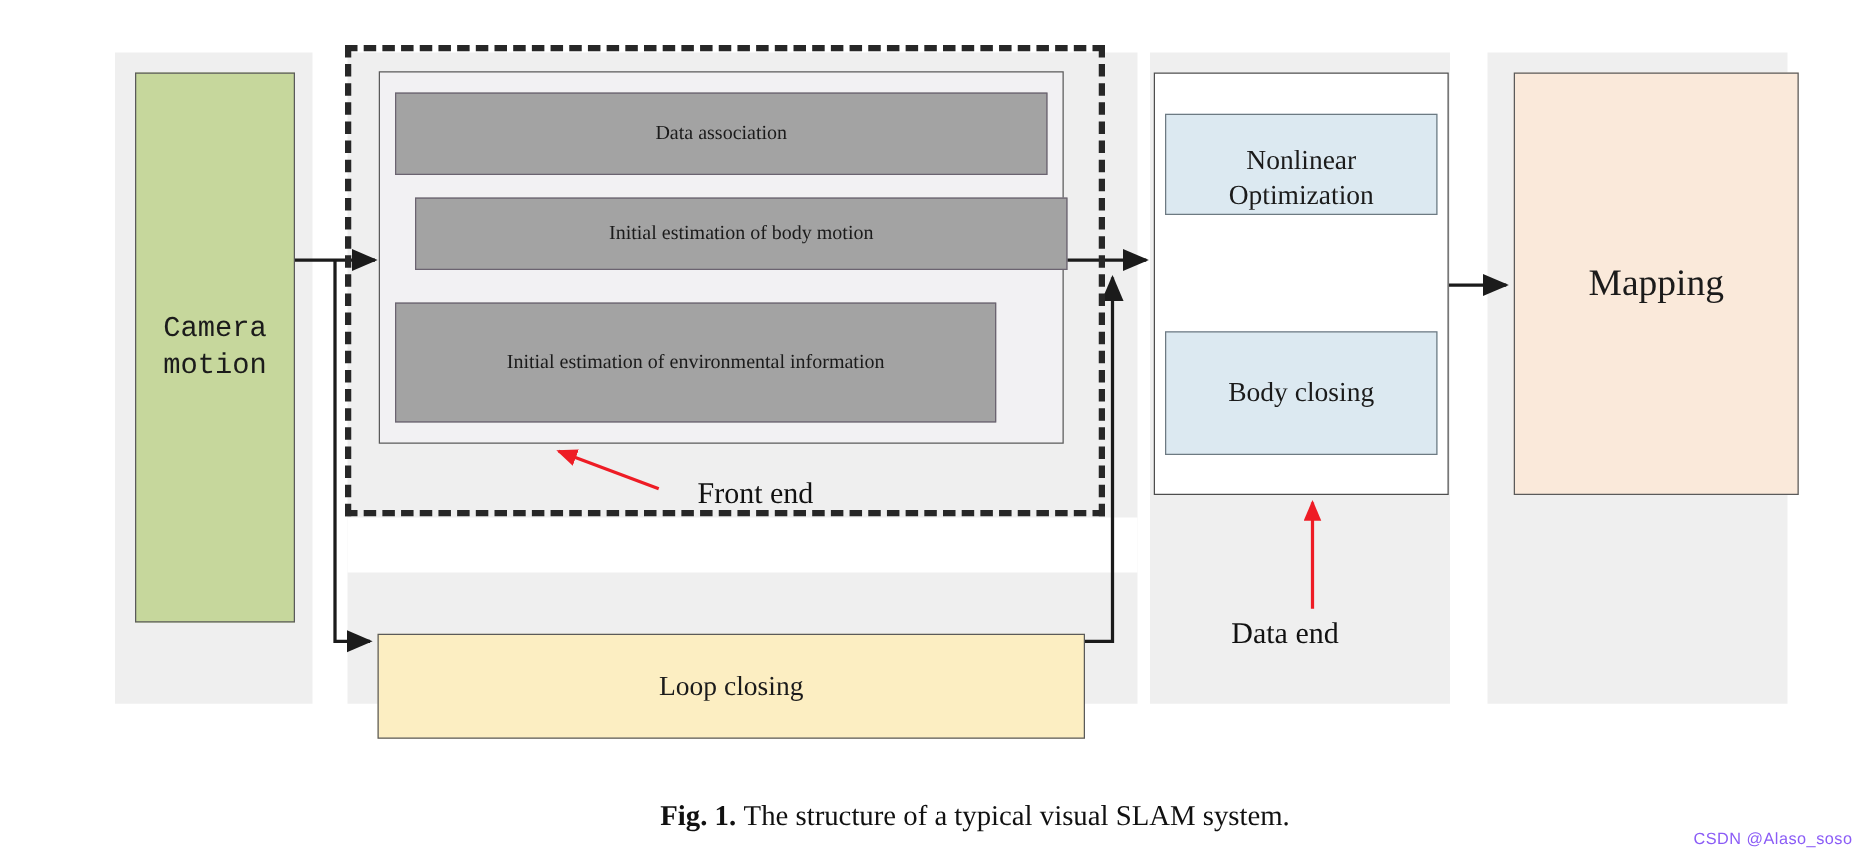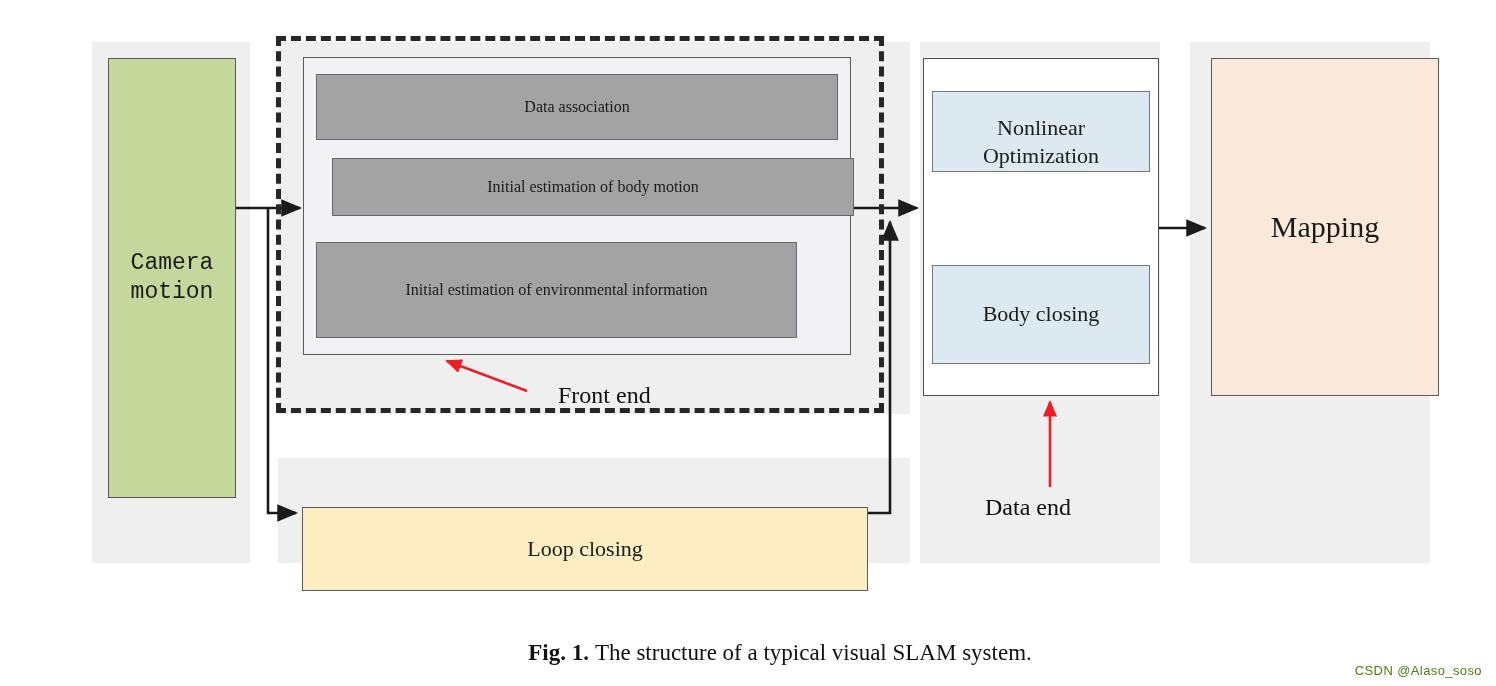--- a/index.html
+++ b/index.html
@@ -157,21 +157,21 @@
     font-weight: bold;
     margin-right: 6px;
   }
 
   
   #watermark {
     position: absolute;
     right: 14px; bottom: 8px;
     font-family: "Liberation Sans", sans-serif;
     font-size: 13px;
-    color: #4d7c0f;
+    color: #8b5cf6;
     letter-spacing: 0.4px;
   }
 
   
   #connectors {
     position: absolute;
     left: 0; top: 0;
     width: 1496px;
     height: 686px;
     pointer-events: none;

